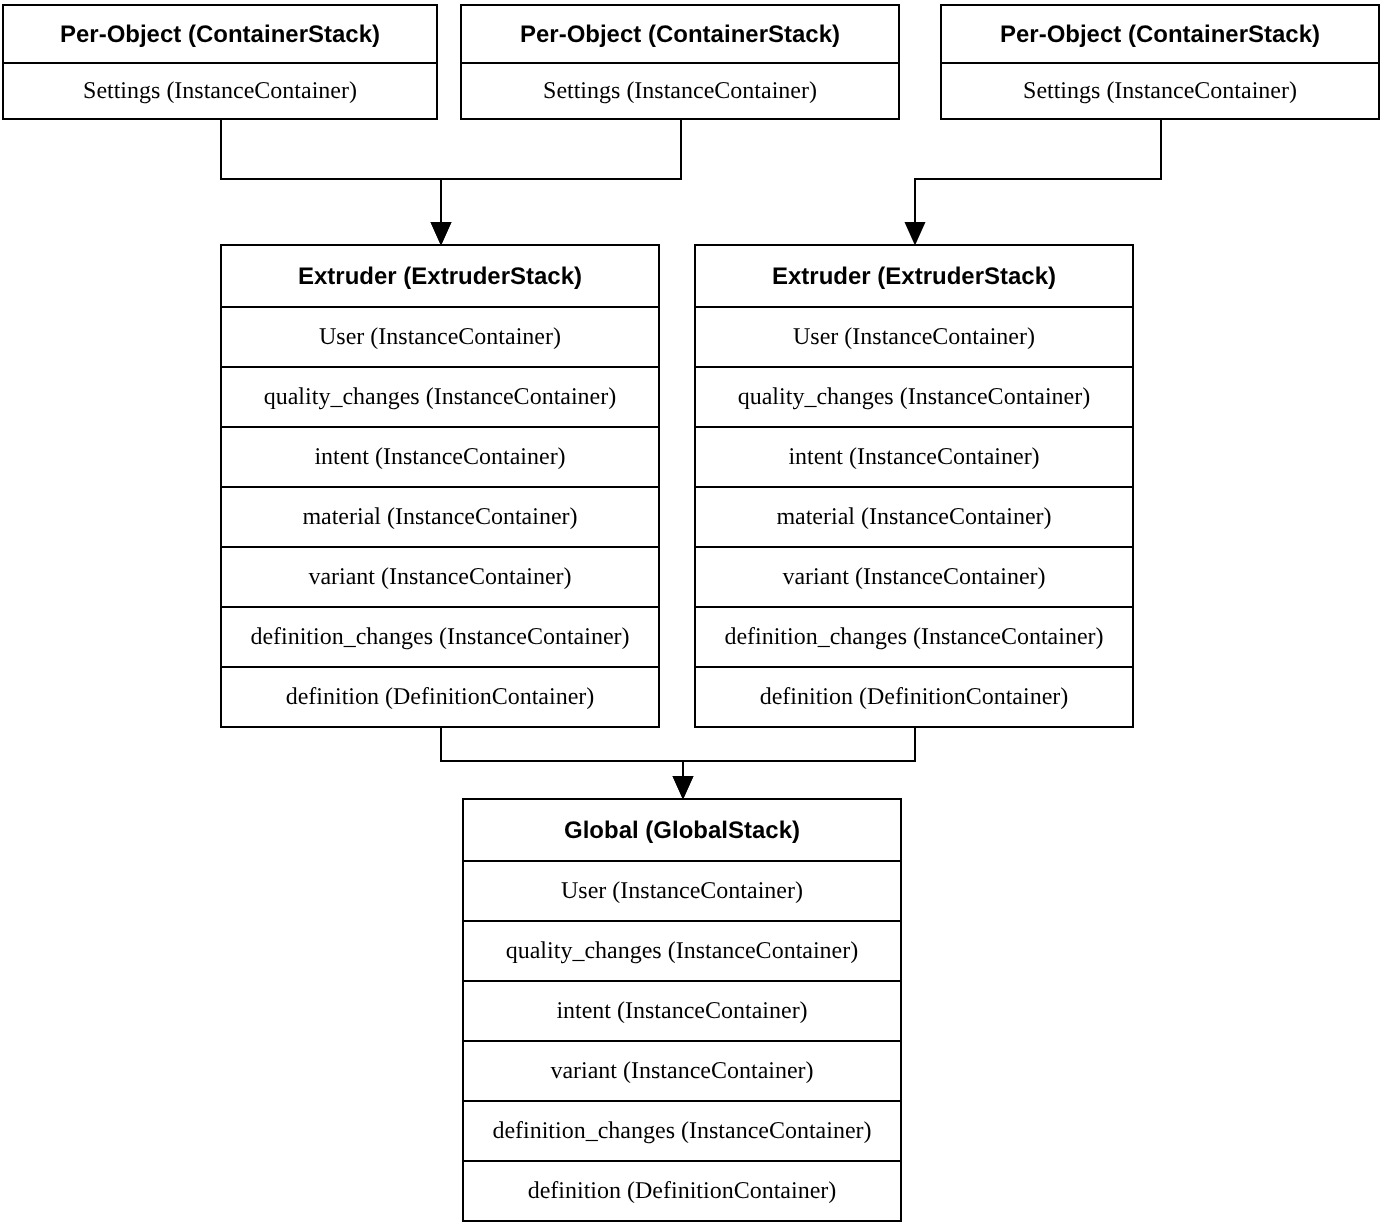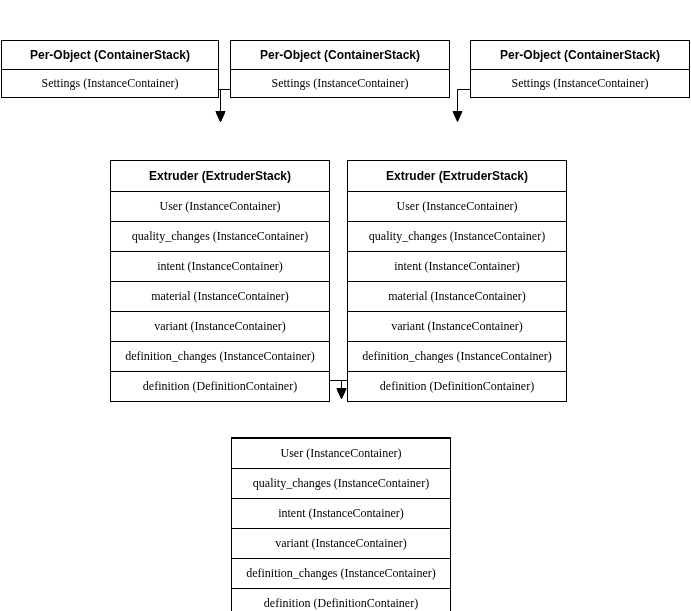--- a/index.html
+++ b/index.html
@@ -20,21 +20,20 @@
     top: 0;
     width: 100%;
     height: 100%;
     display: block;
   }
   .node {
     position: absolute;
     box-sizing: border-box;
     background: var(--box-fill, #fff);
     border: 1px solid var(--line-color, #000);
-    margin-top: 38px;
   }
   .node-header {
     box-sizing: border-box;
     display: flex;
     align-items: center;
     justify-content: center;
     font-size: 12px;
     font-weight: bold;
     white-space: nowrap;
     overflow: hidden;
@@ -103,20 +102,21 @@
     <div class="node-header" style="height: 30px;">Extruder (ExtruderStack)</div>
   <div class="node-row" style="height: 30px;">User (InstanceContainer)</div>
       <div class="node-row" style="height: 30px;">quality_changes (InstanceContainer)</div>
       <div class="node-row" style="height: 30px;">intent (InstanceContainer)</div>
       <div class="node-row" style="height: 30px;">material (InstanceContainer)</div>
       <div class="node-row" style="height: 30px;">variant (InstanceContainer)</div>
       <div class="node-row" style="height: 30px;">definition_changes (InstanceContainer)</div>
       <div class="node-row" style="height: 30px;">definition (DefinitionContainer)</div>
     </div>
     <div class="node" style="left: 231px; top: 399px; width: 220px;">
+    <div class="node-header" style="height: 30px;">Global (GlobalStack)</div>
   <div class="node-row" style="height: 30px;">User (InstanceContainer)</div>
       <div class="node-row" style="height: 30px;">quality_changes (InstanceContainer)</div>
       <div class="node-row" style="height: 30px;">intent (InstanceContainer)</div>
       <div class="node-row" style="height: 30px;">variant (InstanceContainer)</div>
       <div class="node-row" style="height: 30px;">definition_changes (InstanceContainer)</div>
       <div class="node-row" style="height: 30px;">definition (DefinitionContainer)</div>
     </div>
   </div>
 
 </body></html>

